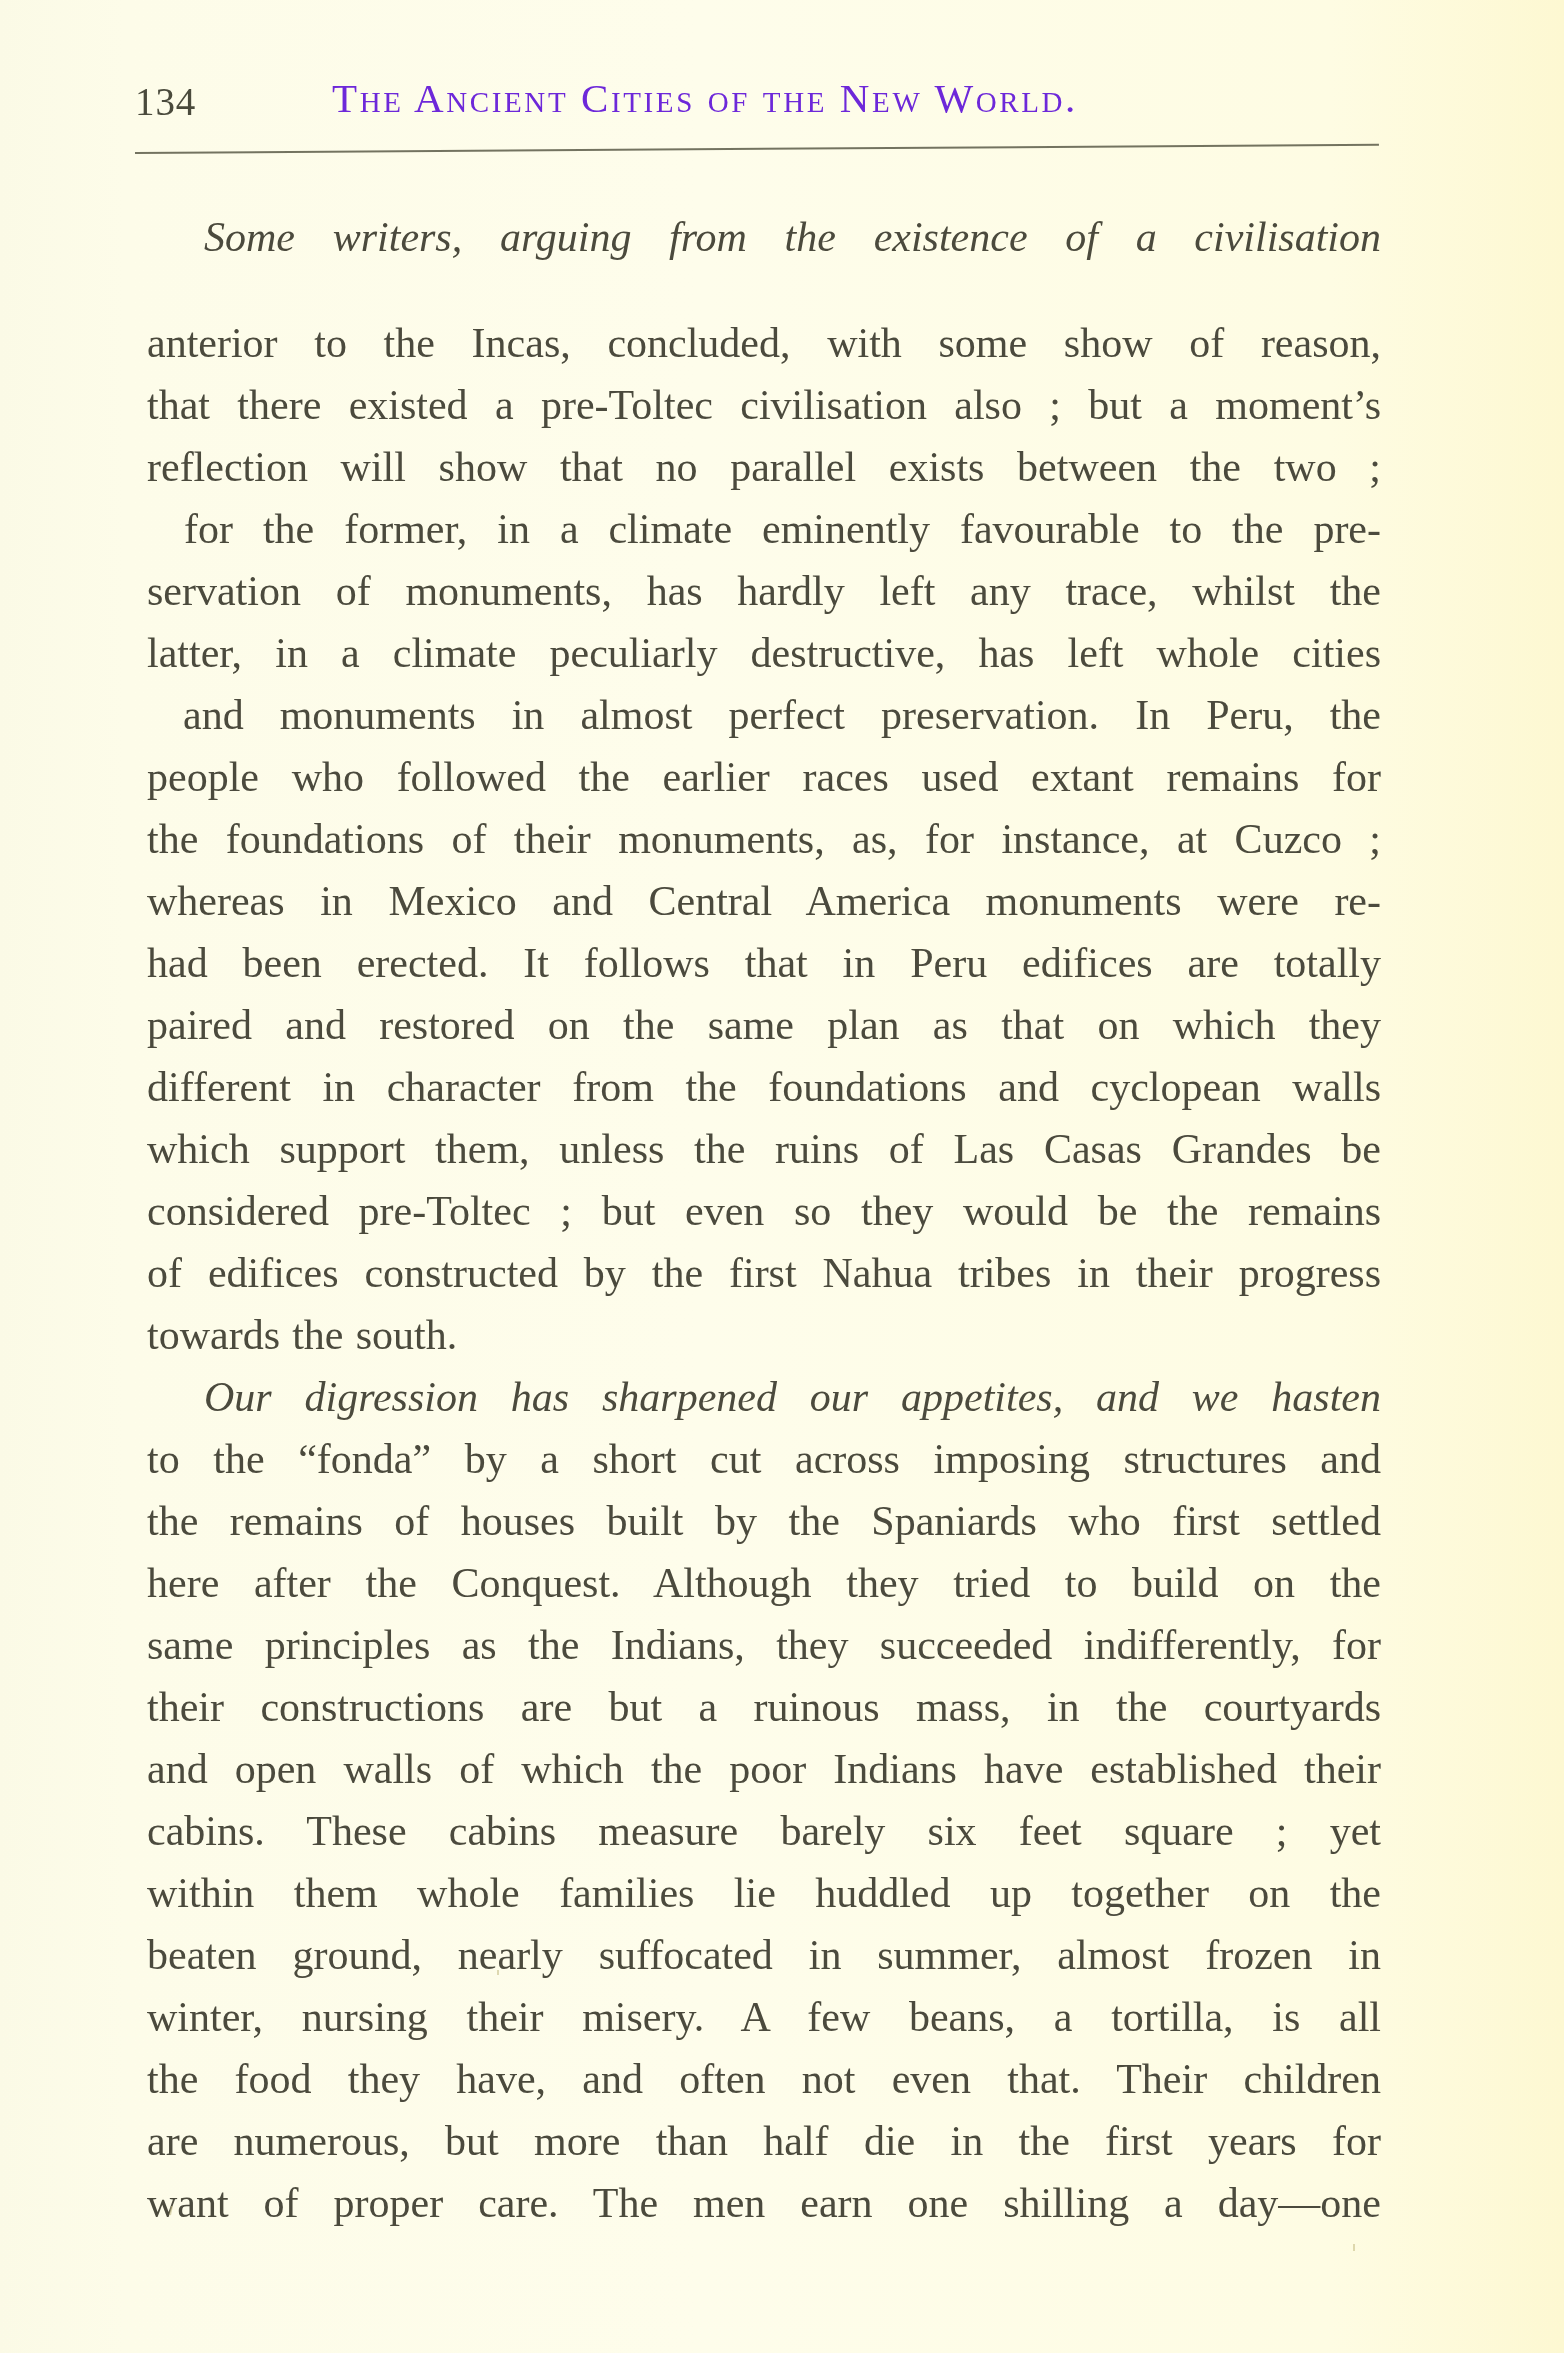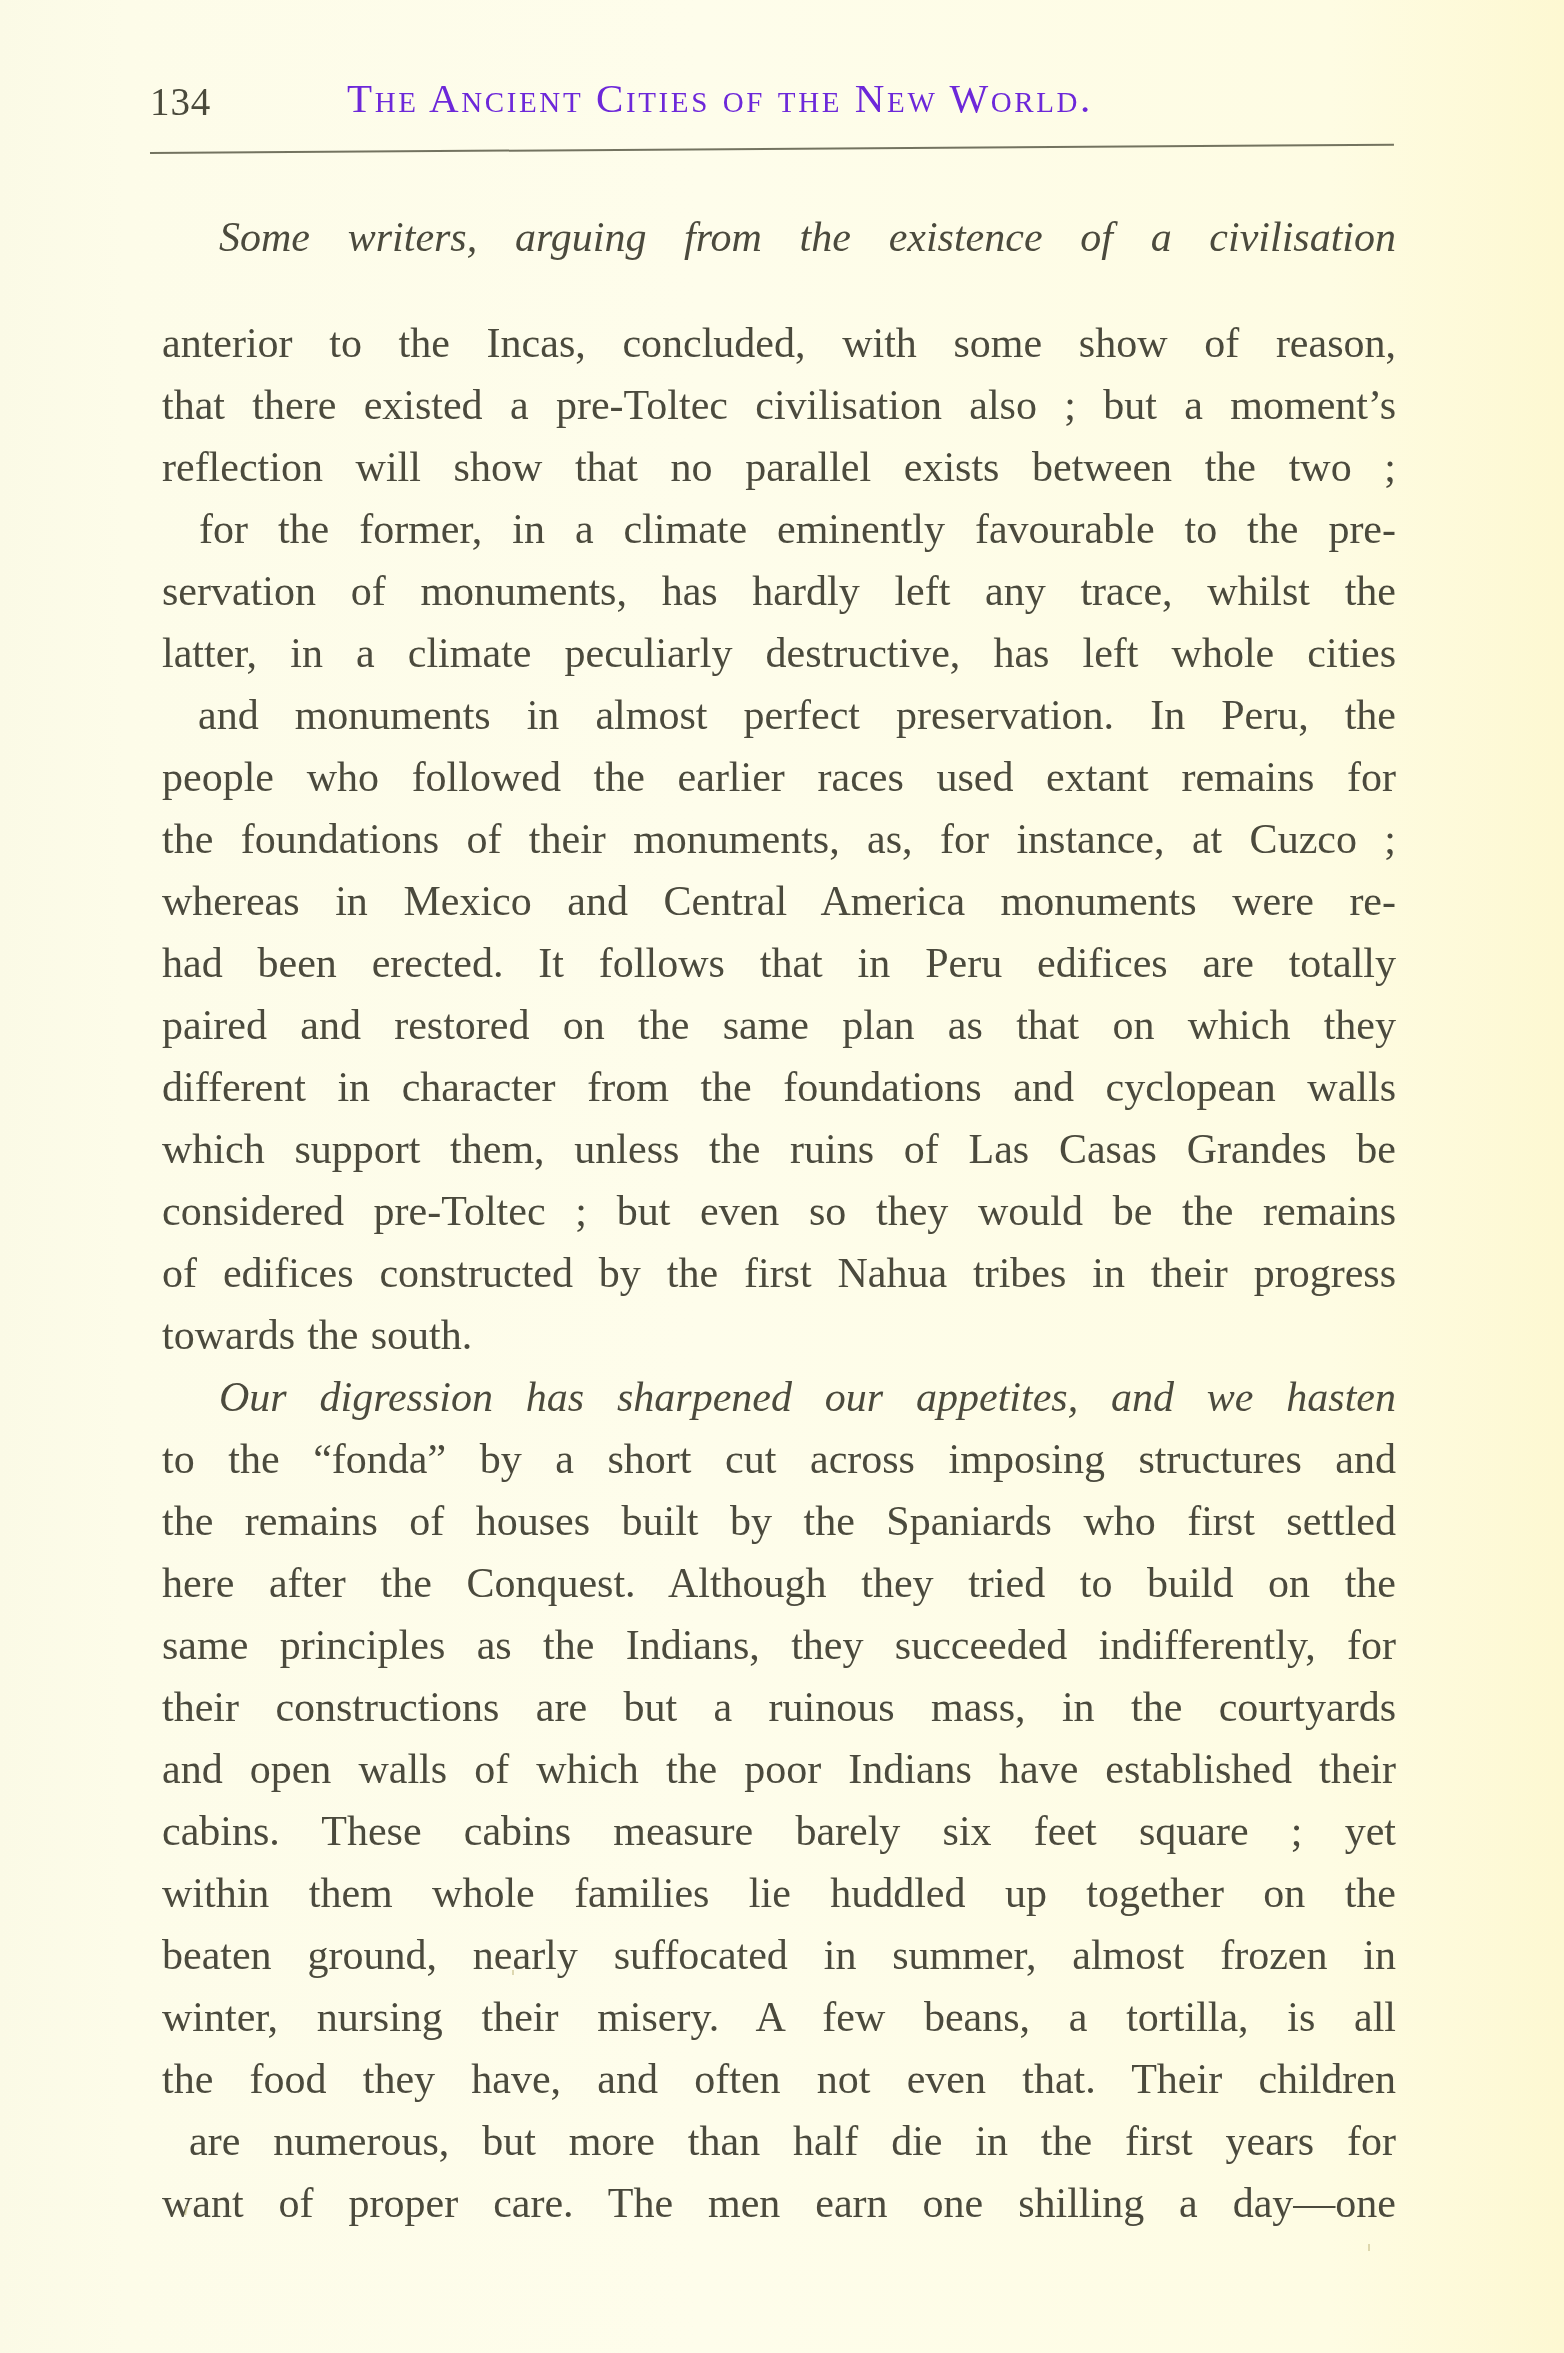--- a/index.html
+++ b/index.html
@@ -10,21 +10,21 @@
       width: 1564px;
       height: 2354px;
       overflow: hidden;
       background: linear-gradient(90deg, #fbfae6 0%, #fdfce9 8%, #fefdeb 45%, #fefce3 85%, #fdf8d2 100%);
       position: relative;
       font-family: "Liberation Serif", "DejaVu Serif", serif;
       color: #4b4a3d;
     }
     .page {
       position: absolute;
-      left: 15px;
+      left: 0;
       top: 0;
       width: 1396px;
       height: 2354px;
     }
     .running-head {
       position: absolute;
       top: 74px;
       left: 0;
       width: 1564px;
       height: 51px;
@@ -134,21 +134,21 @@
       <span class="line justified" style="white-space: normal; overflow: hidden;">the remains of houses built by the Spaniards who first settled</span>
       <span class="line justified" style="white-space: normal; overflow: hidden;">here after the Conquest.  Although they tried to build on the</span>
       <span class="line justified" style="white-space: normal; overflow: hidden;">same principles as the Indians, they succeeded indifferently, for</span>
       <span class="line justified" style="white-space: normal; overflow: hidden;">their constructions are but a ruinous mass, in the courtyards</span>
       <span class="line justified" style="white-space: normal; overflow: hidden;">and open walls of which the poor Indians have established their</span>
       <span class="line justified" style="white-space: normal; overflow: hidden;">cabins.  These cabins measure barely six feet square ; yet</span>
       <span class="line justified" style="white-space: normal; overflow: hidden;">within them whole families lie huddled up together on the</span>
       <span class="line justified" style="white-space: normal; overflow: hidden;">beaten ground, nearly suffocated in summer, almost frozen in</span>
       <span class="line justified" style="white-space: normal; overflow: hidden;">winter, nursing their misery.  A few beans, a tortilla, is all</span>
       <span class="line justified" style="white-space: normal; overflow: hidden;">the food they have, and often not even that.  Their children</span>
-      <span class="line justified" style="white-space: normal; overflow: hidden; margin-left: 27px;">are numerous, but more than half die in the first years for</span>
+      <span class="line justified" style="white-space: normal; overflow: hidden;">are numerous, but more than half die in the first years for</span>
       <span class="line justified" style="white-space: normal; overflow: hidden;">want of proper care.  The men earn one shilling a day—one</span>
     </div>
   </div>
 
   <div class="speck" style="left:170px; top:2206px; transform:rotate(12deg);"></div>
   <div class="speck" style="left:497px; top:1970px; height:5.1px;"></div>
   <div class="speck" style="left:1353px; top:2244px; height:6.9px;"></div>
 </div>
 
 

